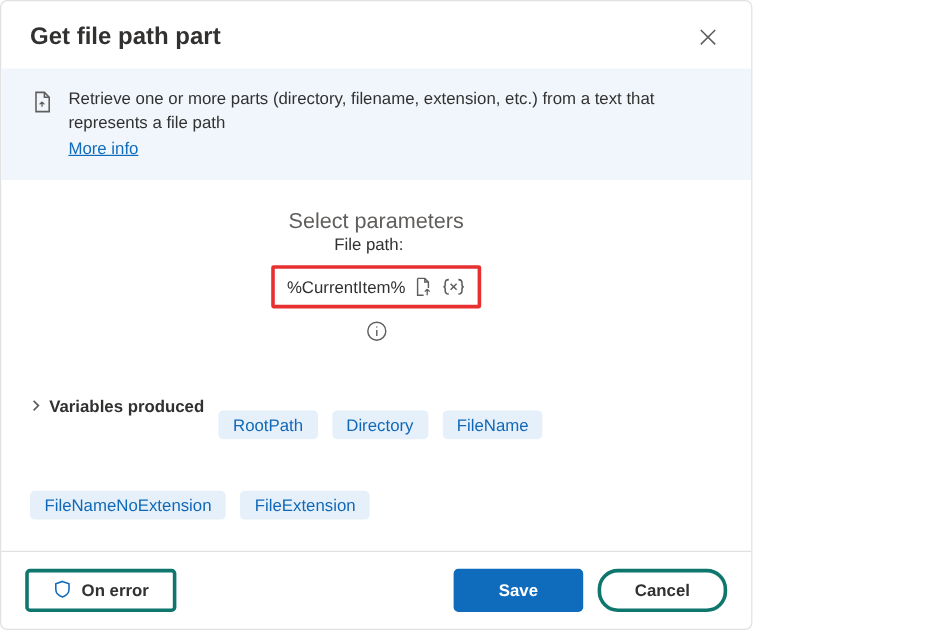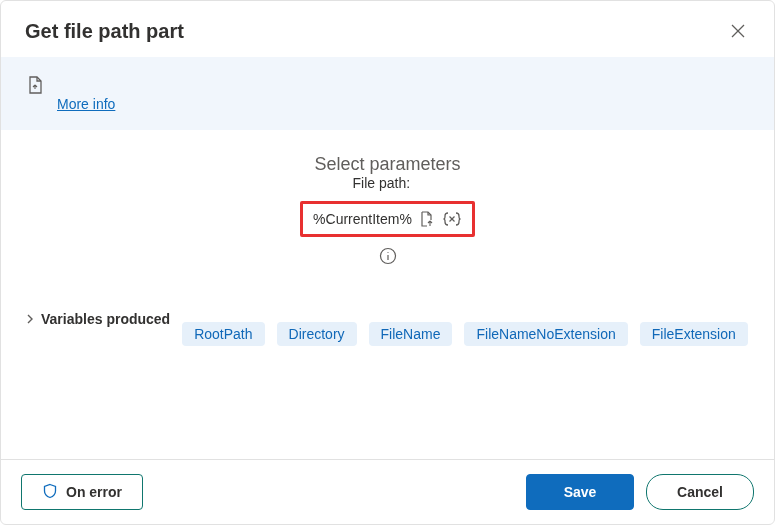--- a/index.html
+++ b/index.html
@@ -5,21 +5,21 @@
     * { box-sizing: border-box; margin: 0; padding: 0; }
     body {
       font-family: "Segoe UI", -apple-system, BlinkMacSystemFont, sans-serif;
       font-size: 14px;
       color: #323130;
       background: #fff;
       width: 775px;
       height: 525px;
     }
     .dialog {
-      width: 775px;
+      width: 627px;
       height: 525px;
       border: 1px solid #e1e1e1;
       border-radius: 6px;
       display: flex;
       flex-direction: column;
       overflow: hidden;
     }
     .header {
       display: flex;
       align-items: center;
@@ -150,21 +150,21 @@
       align-items: center;
       justify-content: space-between;
     }
     .btn {
       height: 36px;
       padding: 0 20px;
       border-radius: 4px;
       font-size: 14px;
       font-weight: 600;
       cursor: pointer;
-      border: 1px solid #0f766e;
+      border: 3px solid #0f766e;
       background: #fff;
       display: flex;
       align-items: center;
       gap: 8px;
       color: #323130;
     }
     .btn-primary {
       background: #0f6cbd;
       border-color: #0f6cbd;
       color: #fff;
@@ -201,21 +201,21 @@
 
   <div class="info-banner">
     <span class="banner-icon">
       <svg width="20" height="20" viewBox="0 0 20 20" fill="none" stroke="currentColor" stroke-width="1.3">
         <path d="M5 2 L12 2 L16 6 L16 18 L5 18 Z"></path>
         <path d="M12 2 L12 6 L16 6"></path>
         <path d="M10 14 L10 10 M10 10 L8 12 M10 10 L12 12" stroke-width="1.1"></path>
       </svg>
     </span>
     <div class="banner-text">
-      <br>
+      <span>Retrieve one or more parts (directory, filename, extension, etc.) from a text that represents a file path</span><br>
       <a class="more-info">More info</a>
     </div>
   </div>
 
   <div class="body">
     <div class="section-title">Select parameters</div>
 
     <div class="field-row">
       <div class="field-label">File path:</div>
       <div class="input-wrapper">

